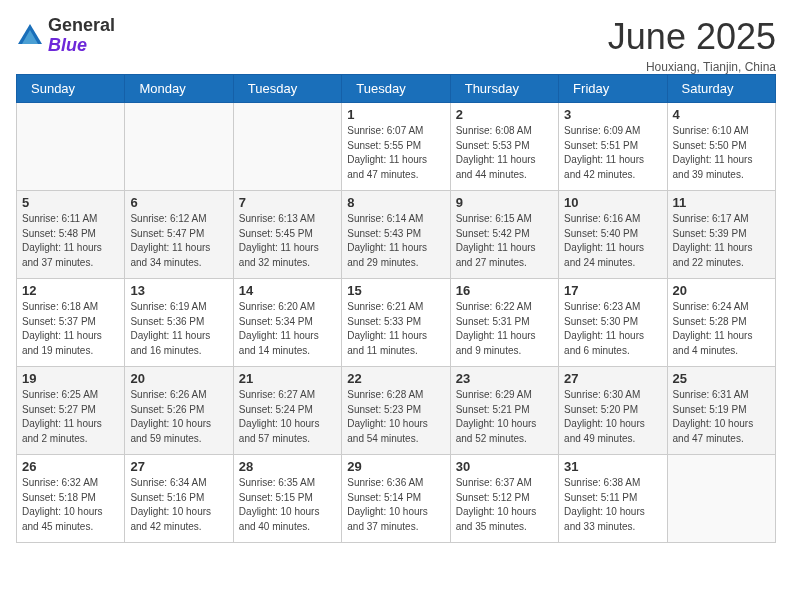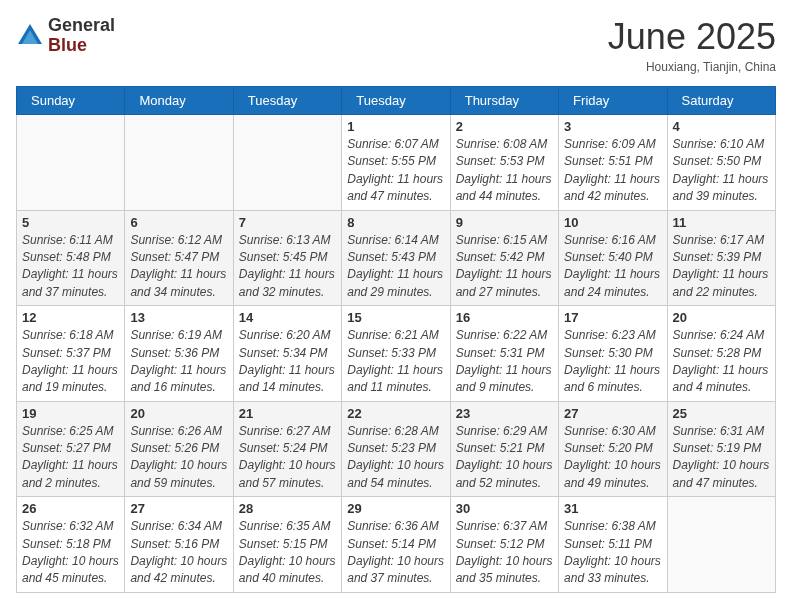--- a/index.html
+++ b/index.html
@@ -7,33 +7,32 @@
       font-family: Arial, sans-serif;
       background: #fff;
       width: 792px;
       min-height: 612px;
       padding: 16px;
     }
     .header {
       display: flex;
       justify-content: space-between;
       align-items: flex-start;
-      margin-bottom: 12px;
     }
     .logo {
       display: flex;
       align-items: center;
     }
     .logo-text {
       font-size: 18px;
       font-weight: bold;
       line-height: 1.1;
     }
     .logo-general { color: #333; }
-    .logo-blue { color: #7f1d1d; }
+    .logo-blue { color: #6d28d9; font-style: italic; }
     .logo-icon {
       width: 28px;
       height: 28px;
       margin-right: 4px;
     }
     .title-block { text-align: right; }
     .month-title {
       font-size: 36px;
       font-weight: 300;
       color: #333;
@@ -70,24 +69,23 @@
     .calendar td.empty {
       background: #f9f9f9;
     }
     .day-number {
       font-size: 13px;
       font-weight: bold;
       margin-bottom: 2px;
       display: block;
     }
     .day-info {
-      font-size: 12px;
+      font-size: 10px;
       color: #444;
       line-height: 1.45;
-      font-style: italic;
     }
     .row-alt td { background: #f4f4f4; }
   </style>
 </head>
 <body>
 
 <div class="header">
   <div class="logo">
     <svg class="logo-icon" viewBox="0 0 28 28">
       <polygon points="14,2 26,22 2,22" fill="#1a6fba"></polygon>

